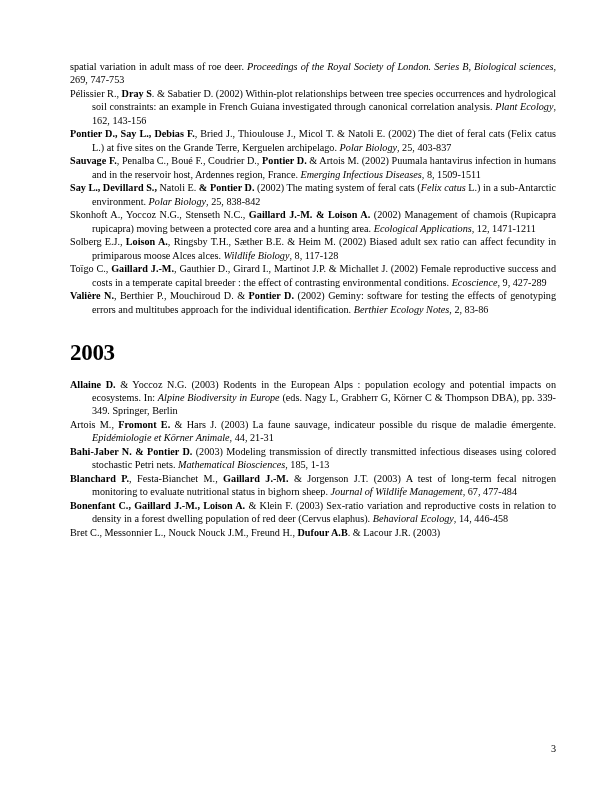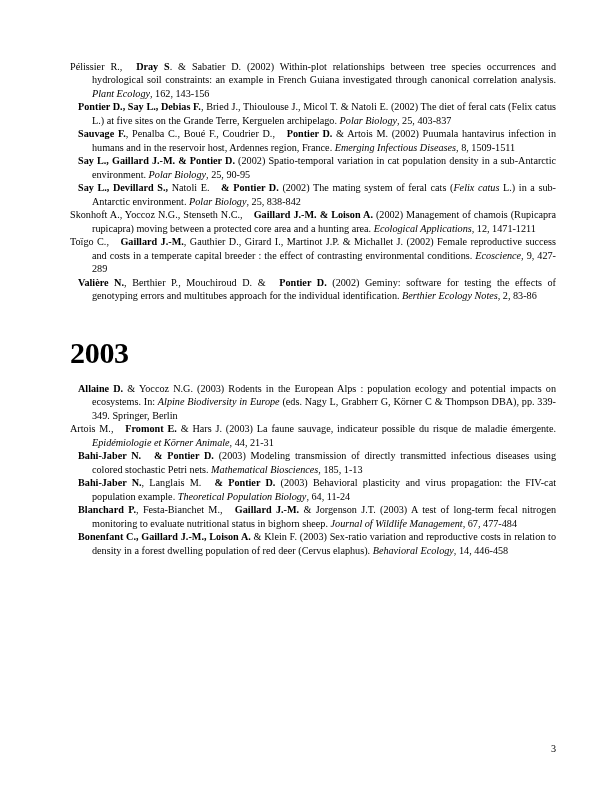--- a/index.html
+++ b/index.html
@@ -30,58 +30,59 @@
   .ref {
     padding-left: 22px;
     text-indent: -22px;
     margin: 0 0 0.5px 0;
     text-align: justify;
   }
   .ref.cont {
     padding-left: 0;
     text-indent: 0;
   }
-  .b { font-weight: bold; margin-left: 8px; }
+  .b { font-weight: bold; }
   .i { font-style: italic; }
 
   .year-heading {
-    font-size: 30px;
+    font-size: 23px;
     font-weight: bold;
-    margin: 34px 0 12px 0;
+    margin: 24px 0 12px 0;
     letter-spacing: -0.3px;
   }
   .page-number {
     position: absolute;
     right: 56px;
     bottom: 38px;
     font-size: 10.2px;
   }
 </style>
 </head>
 <body>
 
 <div class="page">
 
   <div class="ref-list" id="top-list">
+      <div class="ref cont"><span>spatial variation in adult mass of roe deer. </span><span class="i">Proceedings of the Royal Society of London. Series B, Biological sciences</span><span>, 269, 747-753</span></div>
       <div class="ref"><span>Pélissier R., </span><span class="b">Dray S</span><span>. &amp; Sabatier D. (2002) Within-plot relationships between tree species occurrences and hydrological soil constraints: an example in French Guiana investigated through canonical correlation analysis. </span><span class="i">Plant Ecology</span><span>, 162, 143-156</span></div>
       <div class="ref"><span class="b">Pontier D., Say L., Debias F.</span><span>, Bried J., Thioulouse J., Micol T. &amp; Natoli E. (2002) The diet of feral cats (Felix catus L.) at five sites on the Grande Terre, Kerguelen archipelago. </span><span class="i">Polar Biology</span><span>, 25, 403-837</span></div>
       <div class="ref"><span class="b">Sauvage F.</span><span>, Penalba C., Boué F., Coudrier D., </span><span class="b">Pontier D.</span><span> &amp; Artois M. (2002) Puumala hantavirus infection in humans and in the reservoir host, Ardennes region, France. </span><span class="i">Emerging Infectious Diseases</span><span>, 8, 1509-1511</span></div>
-      <div class="ref"><span class="b">Say L., Gaillard J.-M. &amp; Pontier D.</span><span> (2002) Spatio-temporal variation in cat population density in a sub-Antarctic environment. </span><span class="i">Polar Biology</span><span>, 25, 90-95</span></div>
       <div class="ref"><span class="b">Say L., Devillard S.,</span><span> Natoli E. </span><span class="b">&amp; Pontier D.</span><span> (2002) The mating system of feral cats (</span><span class="i">Felix catus</span><span> L.) in a sub-Antarctic environment. </span><span class="i">Polar Biology</span><span>, 25, 838-842</span></div>
       <div class="ref"><span>Skonhoft A., Yoccoz N.G., Stenseth N.C., </span><span class="b">Gaillard J.-M. &amp; Loison A.</span><span> (2002) Management of chamois (Rupicapra rupicapra) moving between a protected core area and a hunting area. </span><span class="i">Ecological Applications</span><span>, 12, 1471-1211</span></div>
+      <div class="ref"><span>Solberg E.J., </span><span class="b">Loison A.</span><span>, Ringsby T.H., Sæther B.E. &amp; Heim M. (2002) Biased adult sex ratio can affect fecundity in primiparous moose Alces alces. </span><span class="i">Wildlife Biology</span><span>, 8, 117-128</span></div>
       <div class="ref"><span>Toïgo C., </span><span class="b">Gaillard J.-M.</span><span>, Gauthier D., Girard I., Martinot J.P. &amp; Michallet J. (2002) Female reproductive success and costs in a temperate capital breeder : the effect of contrasting environmental conditions. </span><span class="i">Ecoscience</span><span>, 9, 427-289</span></div>
       <div class="ref"><span class="b">Valière N.</span><span>, Berthier P., Mouchiroud D. &amp; </span><span class="b">Pontier D.</span><span> (2002) Geminy: software for testing the effects of genotyping errors and multitubes approach for the individual identification. </span><span class="i">Berthier Ecology Notes</span><span>, 2, 83-86</span></div>
     </div>
 
   <div class="year-heading">2003</div>
 
   <div class="ref-list" id="y2003-list">
       <div class="ref"><span class="b">Allaine D.</span><span> &amp; Yoccoz N.G. (2003) Rodents in the European Alps : population ecology and potential impacts on ecosystems. In: </span><span class="i">Alpine Biodiversity in Europe</span><span> (eds. Nagy L, Grabherr G, Körner C &amp; Thompson DBA), pp. 339-349. Springer, Berlin</span></div>
       <div class="ref"><span>Artois M., </span><span class="b">Fromont E.</span><span> &amp; Hars J. (2003) La faune sauvage, indicateur possible du risque de maladie émergente. </span><span class="i">Epidémiologie et Körner Animale</span><span>, 44, 21-31</span></div>
       <div class="ref"><span class="b">Bahi-Jaber N.</span><span> </span><span class="b">&amp; Pontier D.</span><span> (2003) Modeling transmission of directly transmitted infectious diseases using colored stochastic Petri nets. </span><span class="i">Mathematical Biosciences</span><span>, 185, 1-13</span></div>
-      <div class="ref"><span class="b">Bahi-Jaber N.</span><span>, Langlais M. </span><span class="b">&amp; Pontier D.</span><span> (2003) Behavioral plasticity and virus propagation: the FIV-cat population example. </span><span class="i">Theoretical Population Biology</span><span>, 64, 11-24</span></div>
       <div class="ref"><span class="b">Blanchard P.</span><span>, Festa-Bianchet M., </span><span class="b">Gaillard J.-M.</span><span> &amp; Jorgenson J.T. (2003) A test of long-term fecal nitrogen monitoring to evaluate nutritional status in bighorn sheep. </span><span class="i">Journal of Wildlife Management</span><span>, 67, 477-484</span></div>
       <div class="ref"><span class="b">Bonenfant C., Gaillard J.-M., Loison A.</span><span> &amp; Klein F. (2003) Sex-ratio variation and reproductive costs in relation to density in a forest dwelling population of red deer (Cervus elaphus). </span><span class="i">Behavioral Ecology</span><span>, 14, 446-458</span></div>
+      <div class="ref"><span>Bret C., Messonnier L., Nouck Nouck J.M., Freund H., </span><span class="b">Dufour A.B</span><span>. &amp; Lacour J.R. (2003)</span></div>
     </div>
 
   <div class="page-number">3</div>
 
 </div>
 
 </body></html>

